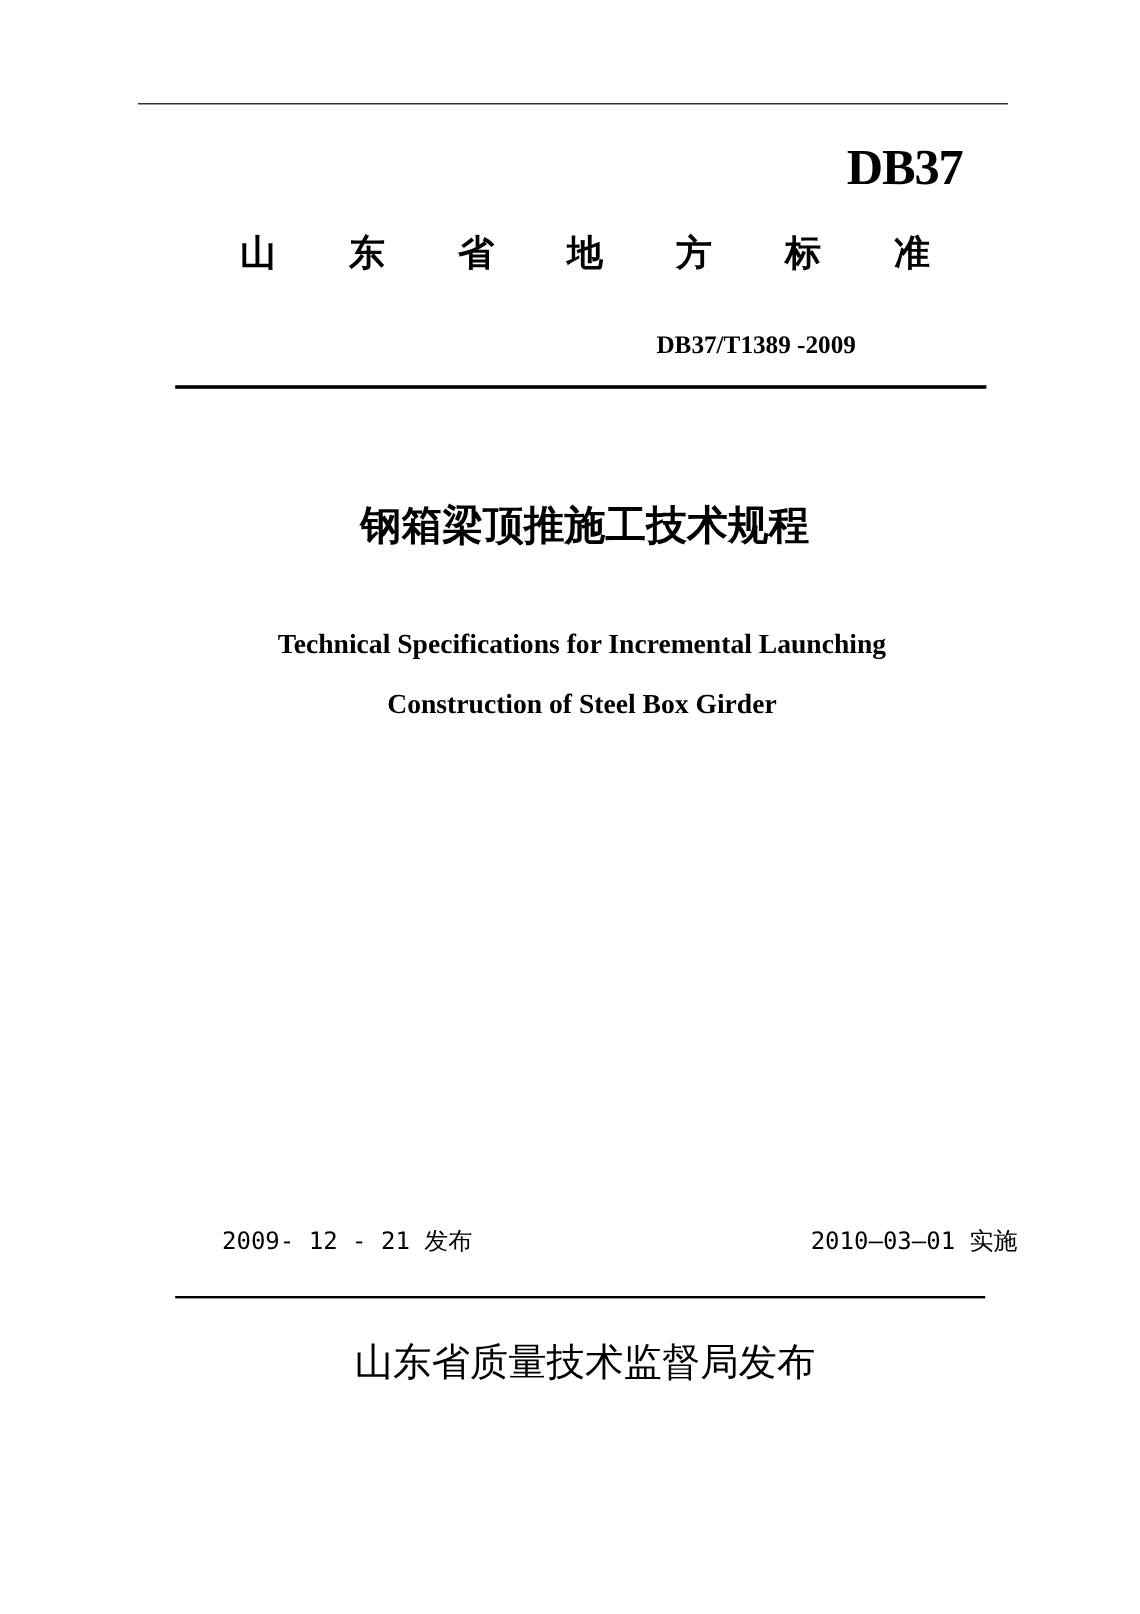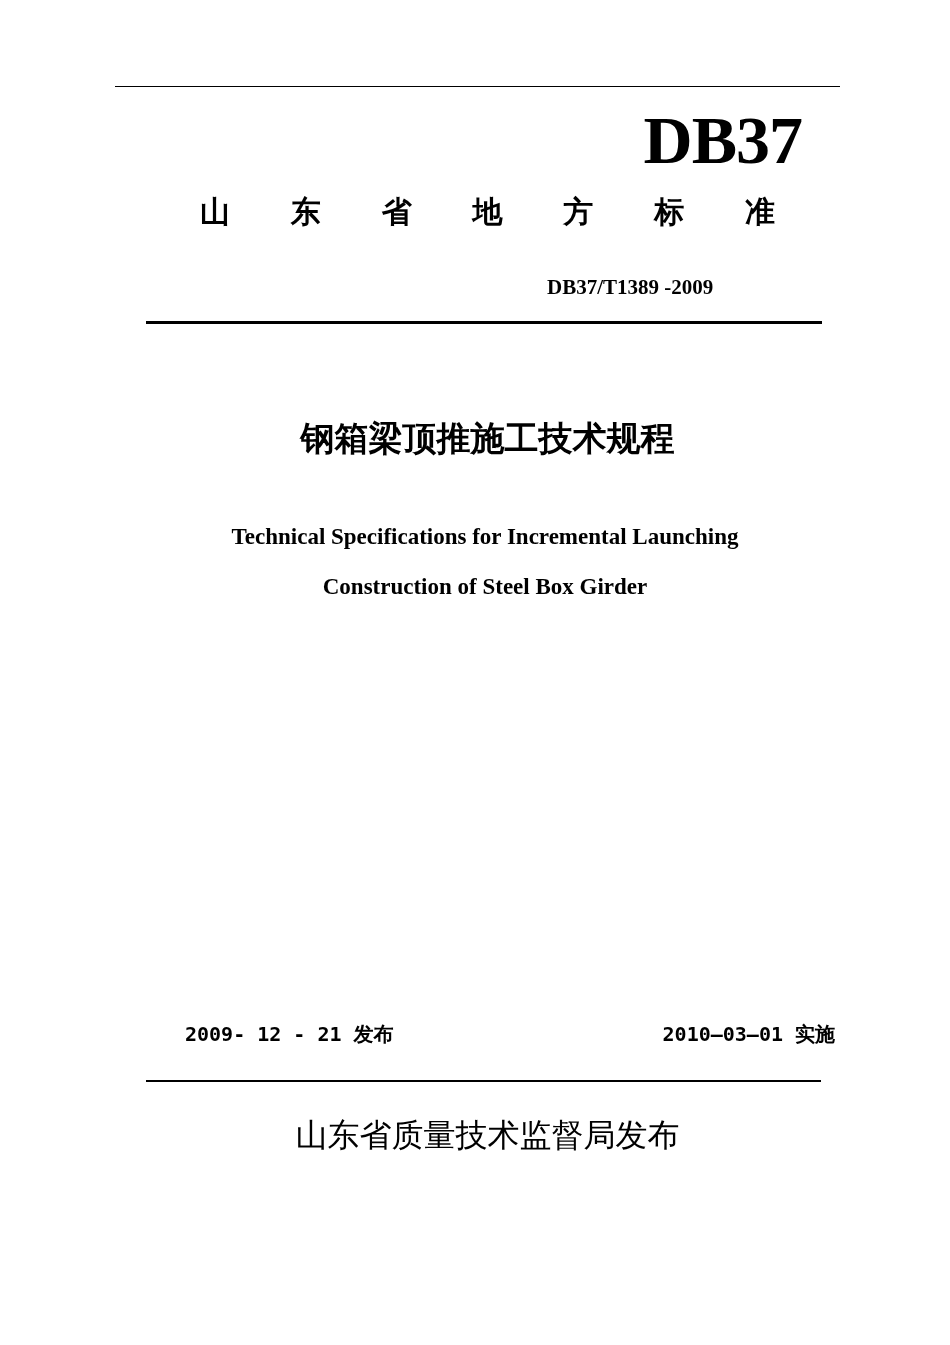--- a/index.html
+++ b/index.html
@@ -1,24 +1,24 @@
 <!DOCTYPE html>
 <html><head>
 <meta charset="utf-8">
 <style>
   html, body { margin: 0; padding: 0; background: #ffffff; }
   body { width: 950px; height: 1345px; position: relative; overflow: hidden; font-family: "DejaVu Serif", serif; color: #000; }
   .rule-thin { position: absolute; left: 115px; top: 86px; width: 725px; height: 1px; background: #000; }
-  .db37 { position: absolute; right: 148px; top: 100px; font-family: "Liberation Serif", serif; font-weight: bold; font-size: 68px; line-height: 80px; letter-spacing: -1px; }
+  .db37 { position: absolute; right: 148px; top: 100px; font-family: "Liberation Serif", serif; font-weight: bold; font-size: 42px; line-height: 80px; letter-spacing: -1px; }
   .province { position: absolute; left: 200px; top: 190px; width: 575px; display: flex; justify-content: space-between; font-family: "DejaVu Sans", sans-serif; font-weight: bold; font-size: 30px; line-height: 44px; }
   .code { position: absolute; left: 547px; top: 272px; font-family: Liberation Serif, serif; font-weight: bold; font-size: 21px; line-height: 30px; }
   .rule-thick { position: absolute; left: 146px; width: 676px; height: 3px; background: #000; }
   .title-cn { position: absolute; left: 0; width: 975px; top: 413px; text-align: center; font-family: "DejaVu Sans", sans-serif; font-weight: bold; font-size: 34px; line-height: 50px; }
   .title-en { position: absolute; left: 0; width: 970px; text-align: center; font-family: "Liberation Serif", serif; font-weight: bold; font-size: 23px; line-height: 32px; }
-  .date { position: absolute; top: 1020px; font-family: "DejaVu Sans Mono", monospace; font-weight: bold; font-size: 20px; line-height: 28px; }
+  .date { position: absolute; top: 1020px; font-family: "DejaVu Sans Mono", monospace; font-weight: normal; font-size: 20px; line-height: 28px; }
   .publisher { position: absolute; left: 0; width: 975px; top: 1112px; text-align: center; font-family: "DejaVu Sans", sans-serif; font-size: 32px; line-height: 46px; }
 </style>
 </head>
 <body>
 
 <div class="rule-thin"></div>
 
 <div class="db37">DB37</div>
 
 <div class="province">
@@ -34,17 +34,17 @@
 <div class="code">DB37/T1389 -2009</div>
 
 <div class="rule-thick" style="top:321px;"></div>
 
 <div class="title-cn">钢箱梁顶推施工技术规程</div>
 
 <div class="title-en" style="top:521px;">Technical Specifications for Incremental Launching</div>
 <div class="title-en" style="top:571px;">Construction of Steel Box Girder</div>
 
 <div class="date" style="left:185px;">2009- 12 - 21  发布</div>
-<div class="date" style="right:115px;">2010—03—01 实施</div>
+<div class="date" style="right:102px;">2010—03—01 实施</div>
 
 <div class="rule-thick" style="top:1080px; height:2px; left:146px; width:675px;"></div>
 
 <div class="publisher">山东省质量技术监督局发布</div>
 
 </body></html>

